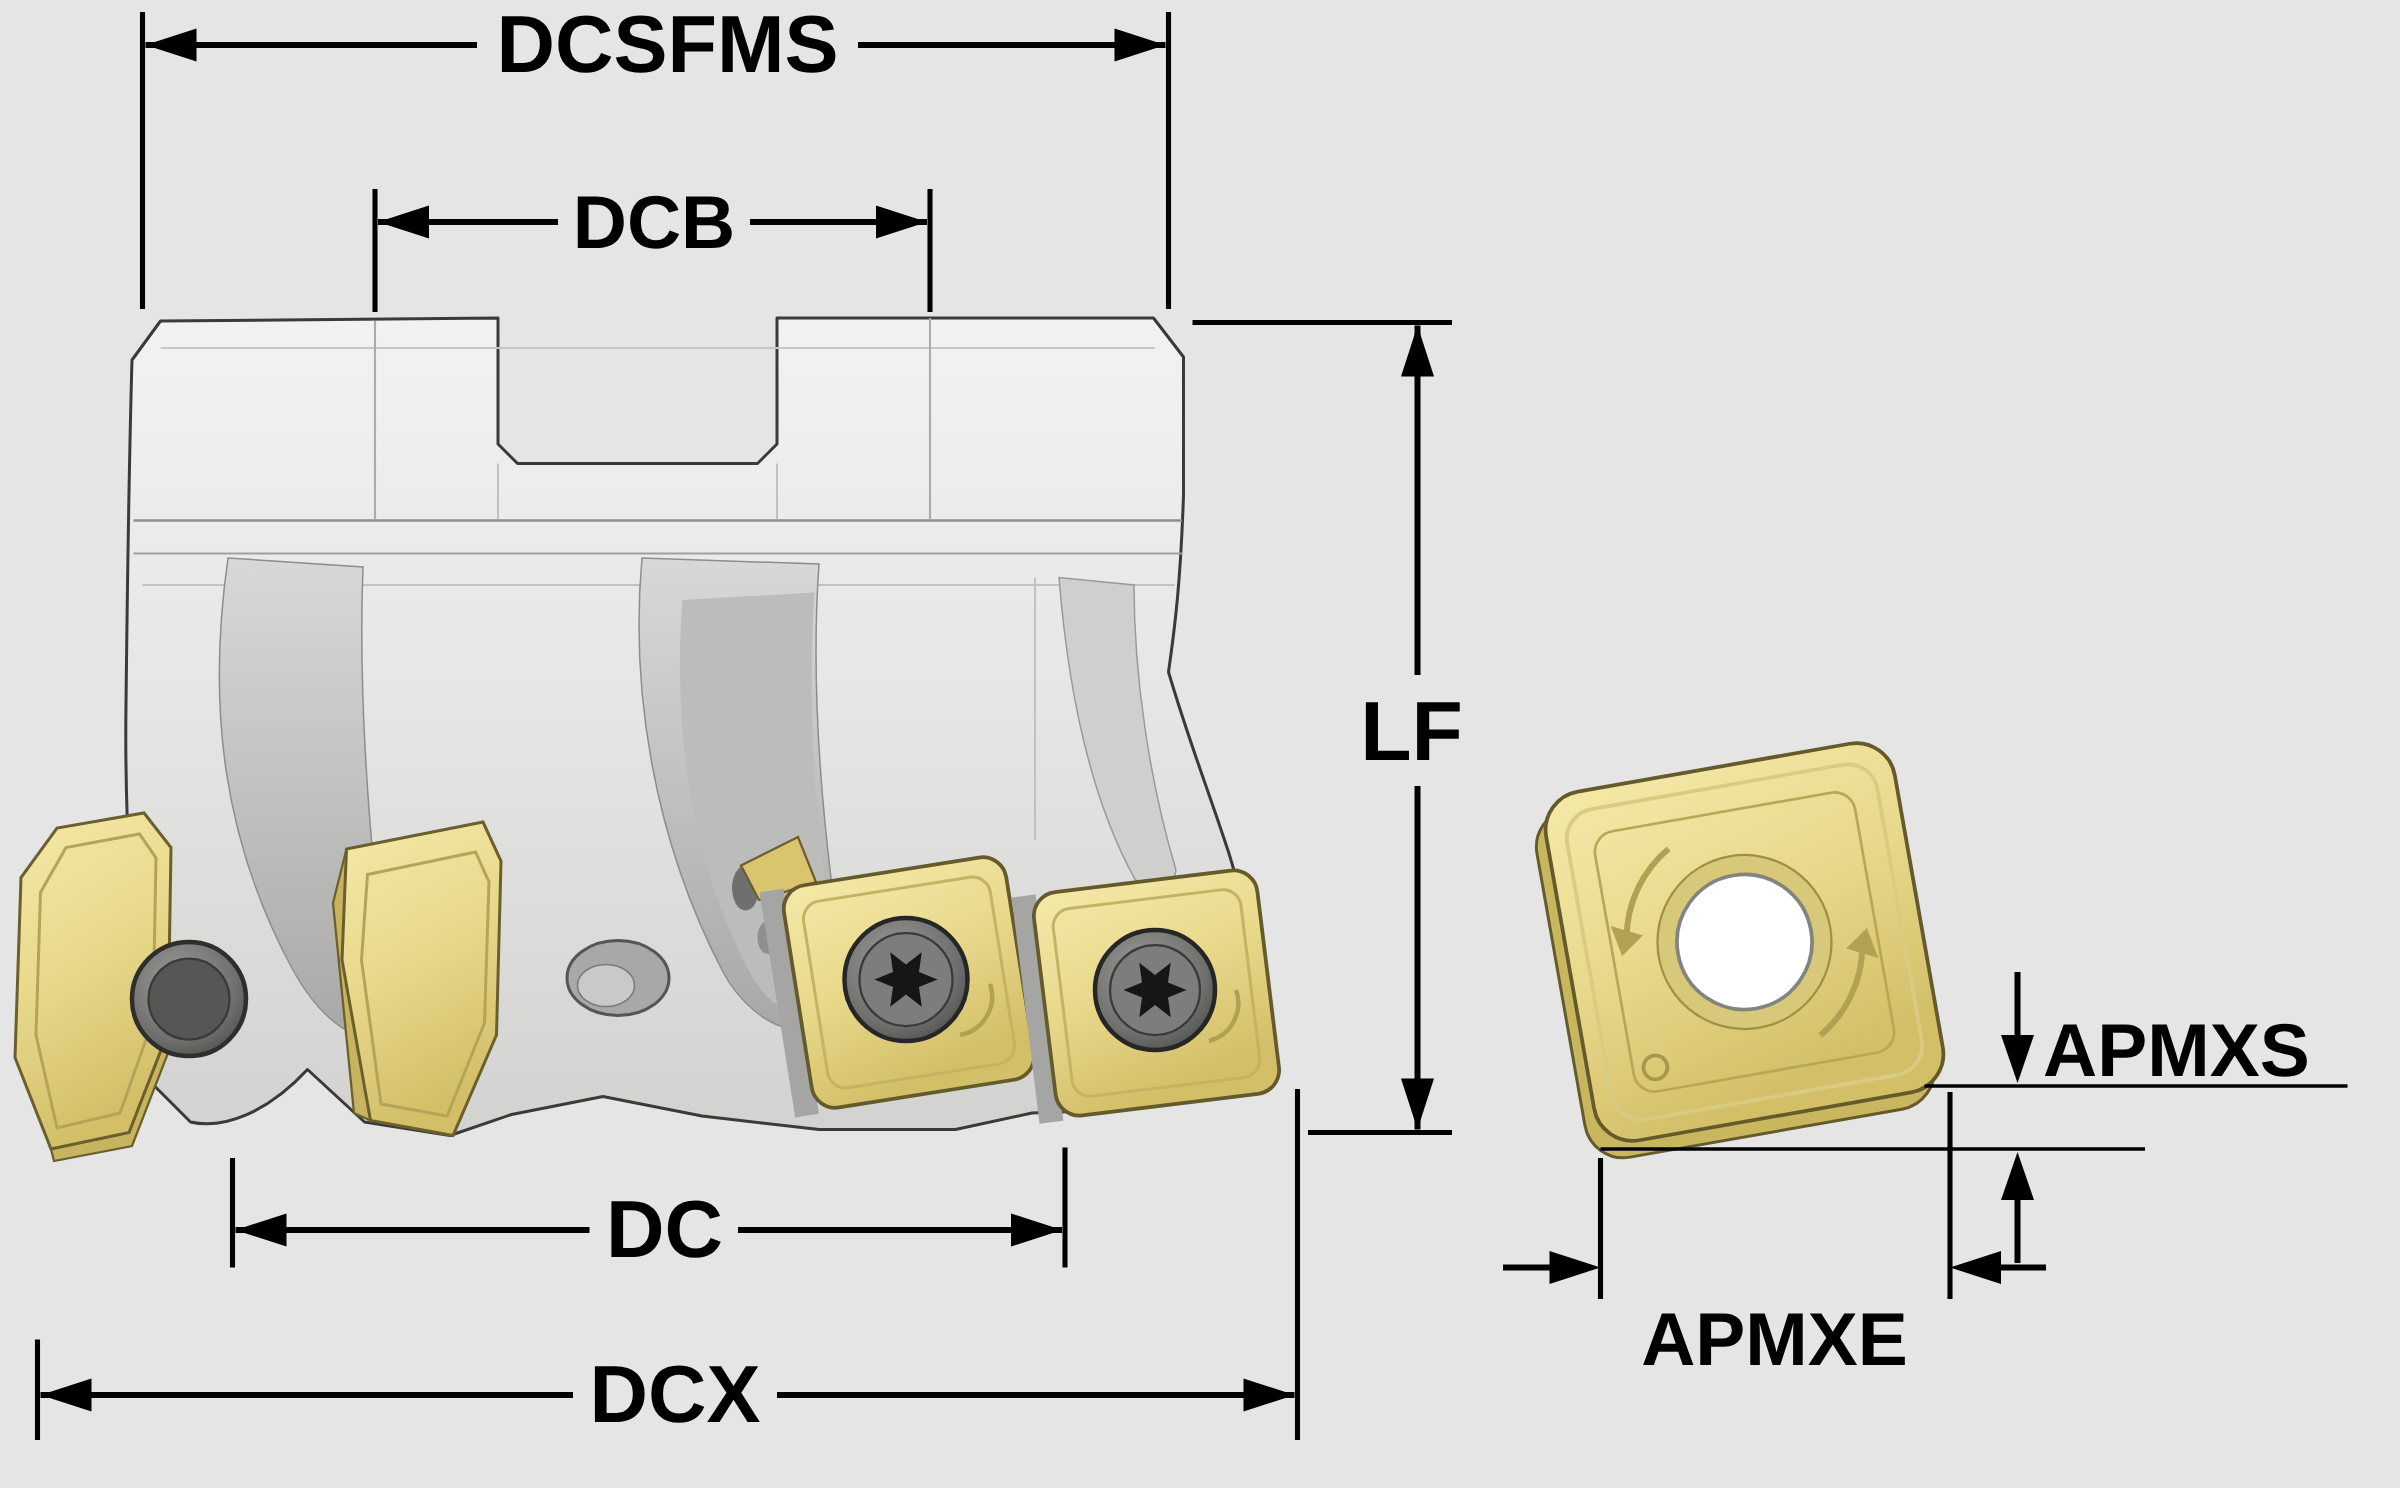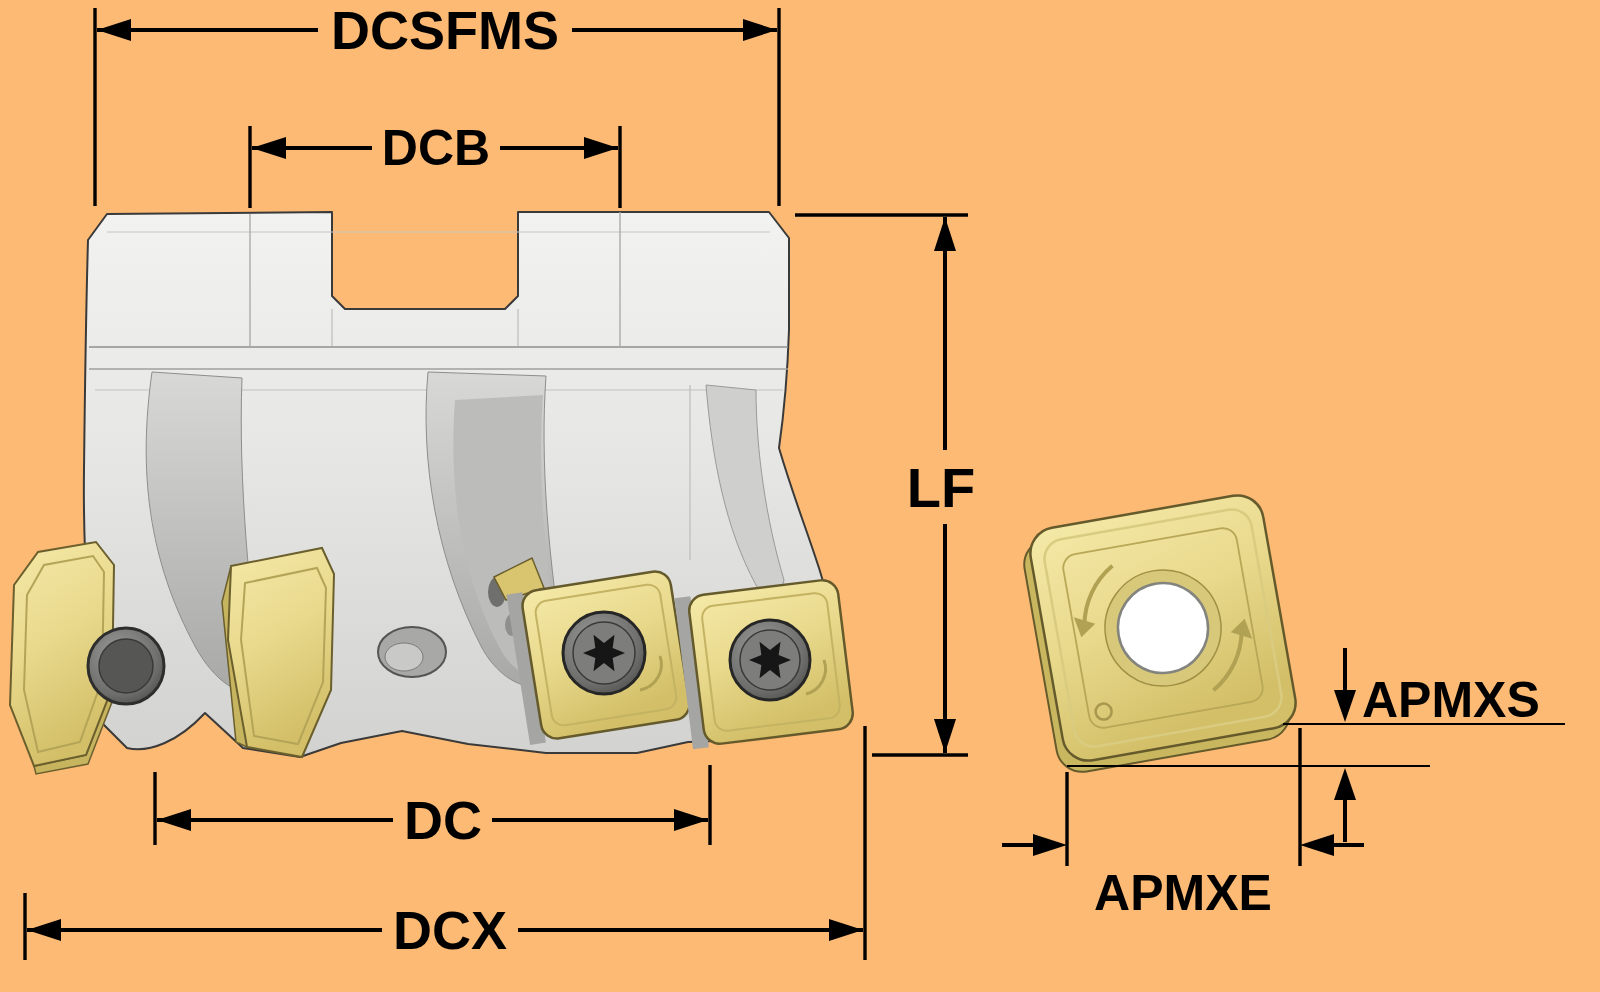--- a/index.html
+++ b/index.html
@@ -1,16 +1,16 @@
 <!DOCTYPE html>
 <html><head>
 <meta charset="utf-8">
 <style>
   html,body{margin:0;padding:0;background:#ffffff;}
-  .canvas{position:relative;width:1600px;height:992px;background:#fdba74;overflow:hidden;}
+  .canvas{position:relative;width:1600px;height:992px;background:#e5e5e5;overflow:hidden;}
   svg{position:absolute;left:0;top:0;}
   .dim-label{font-family:"Liberation Sans",sans-serif;font-weight:bold;fill:#000;}
   .ext{stroke:#000;stroke-width:3.4;}
   .dim{stroke:#000;stroke-width:4;}
   .ref{stroke:#000;stroke-width:2.2;}
   .arrow{fill:#000;stroke:none;}
   .bodyline{stroke:#3a3a3a;stroke-width:2;stroke-linejoin:round;}
 </style>
 </head>
 <body>

